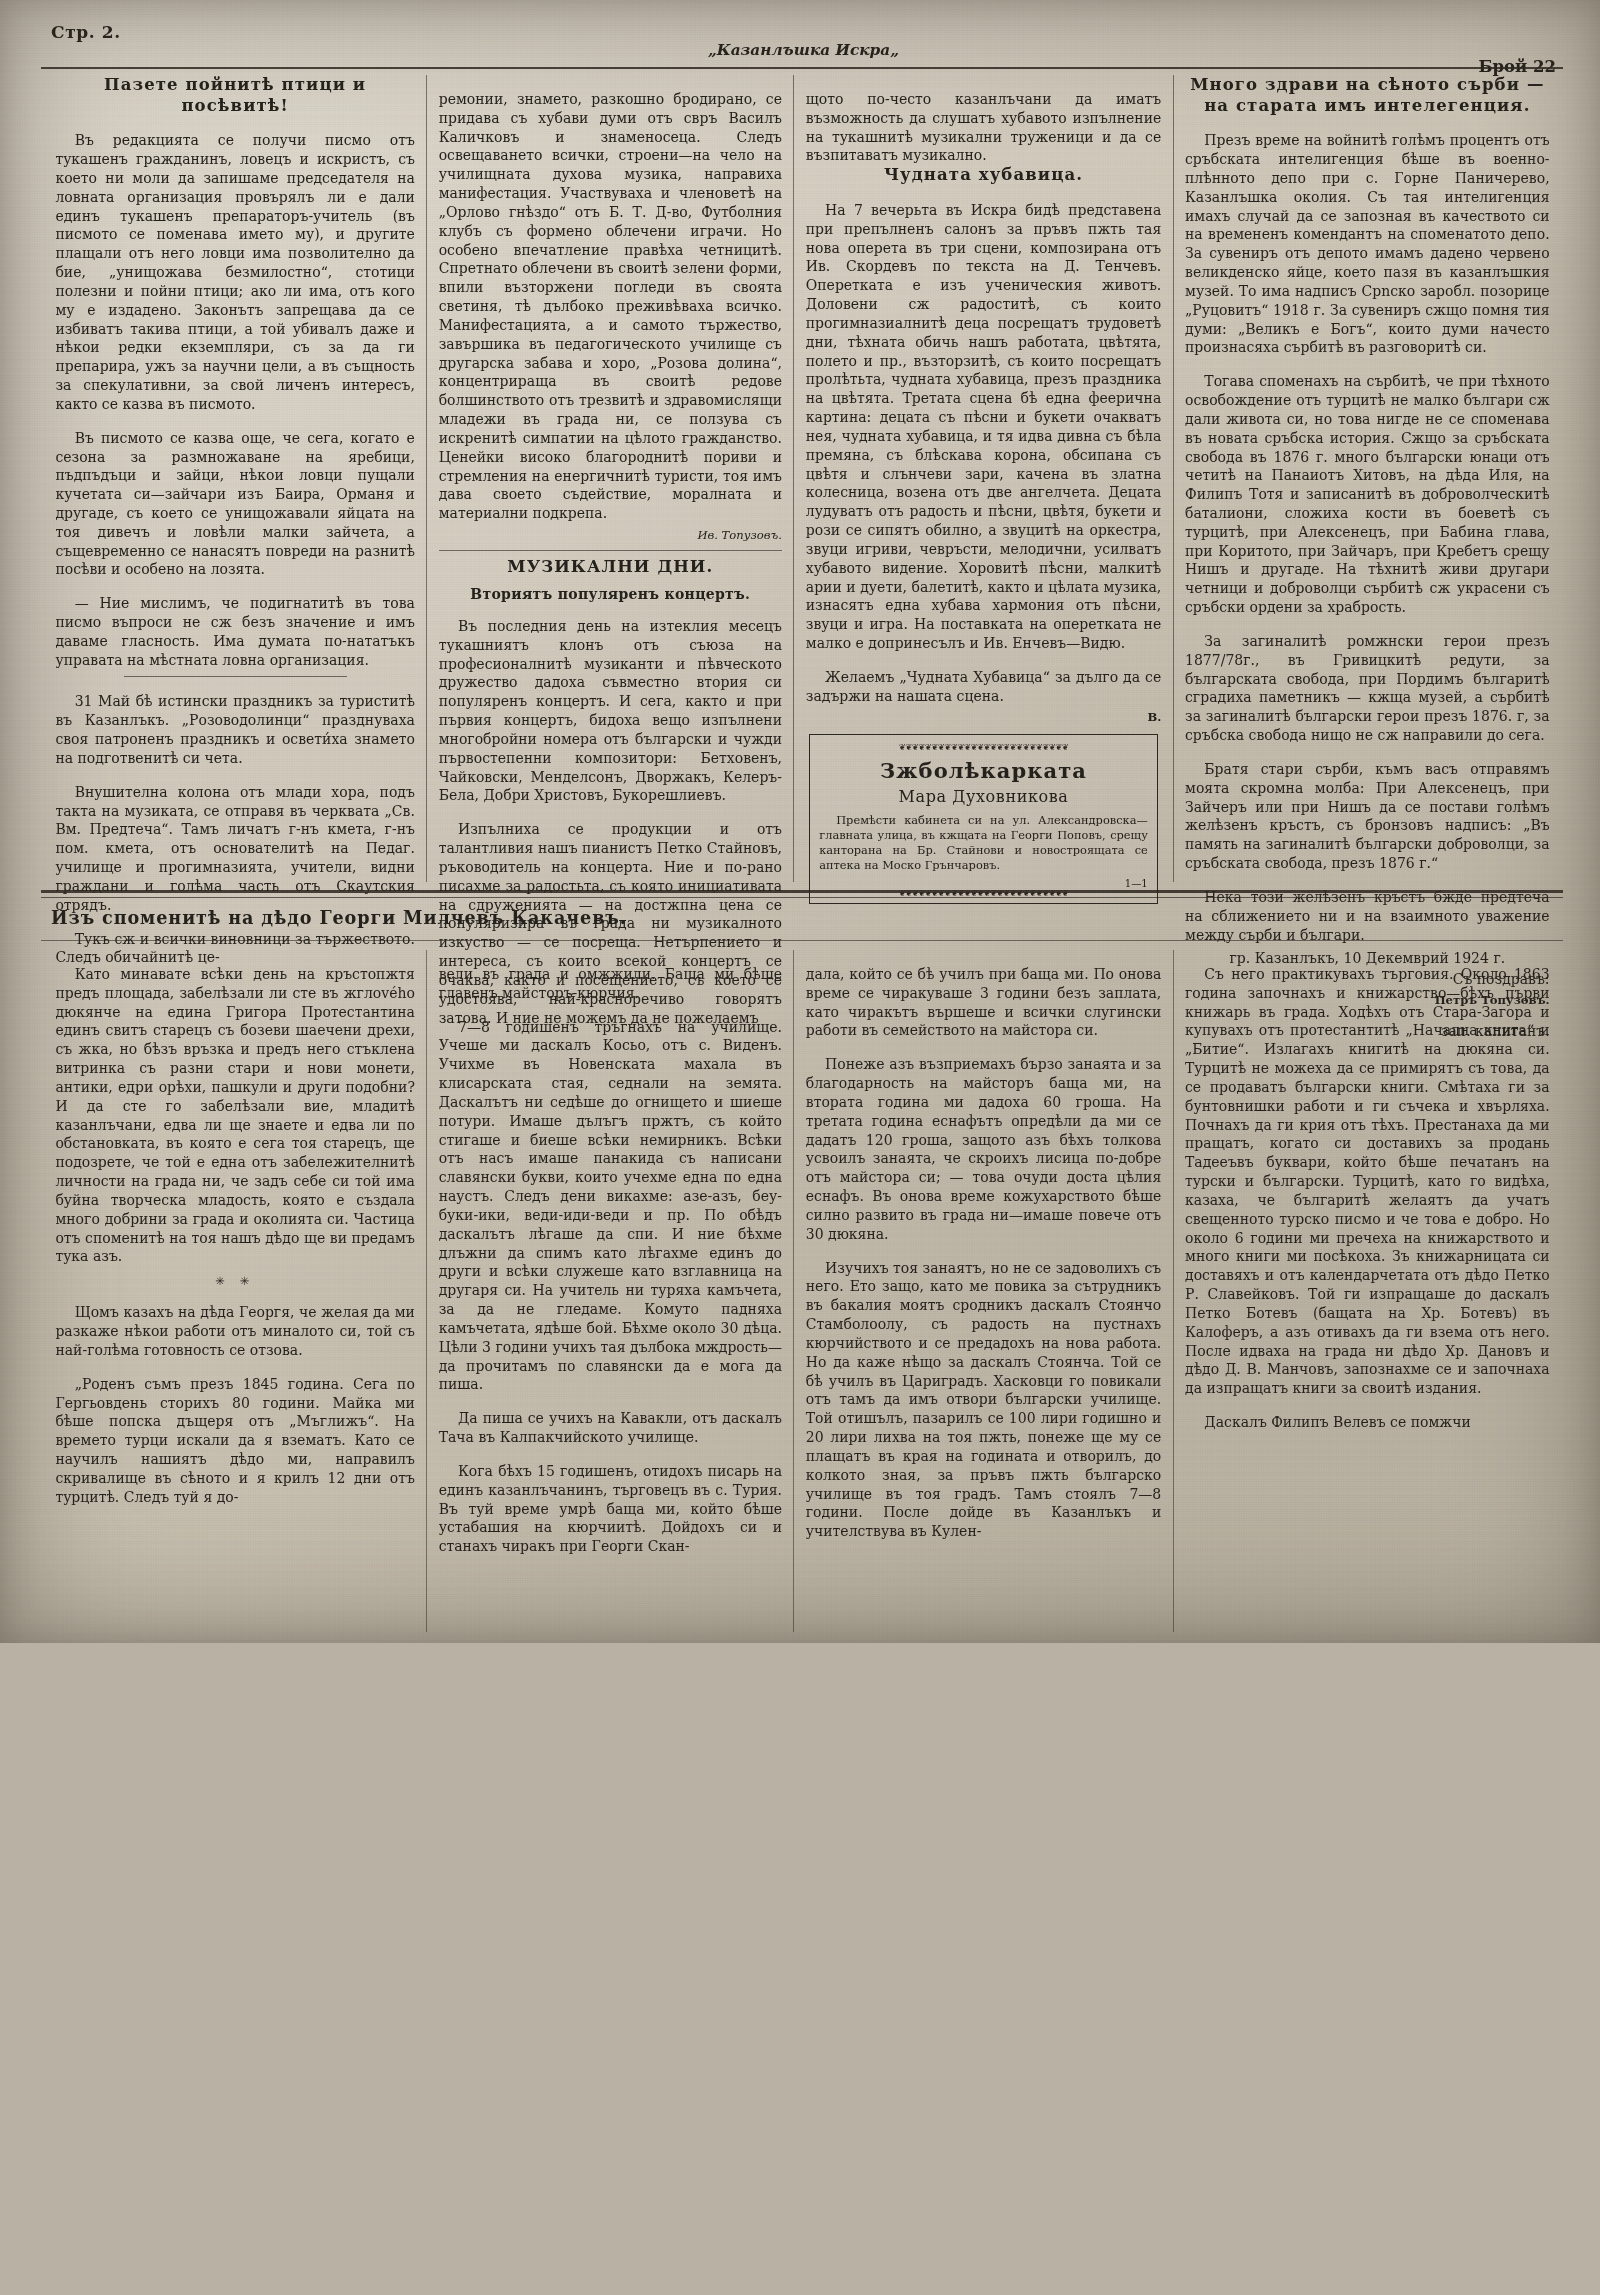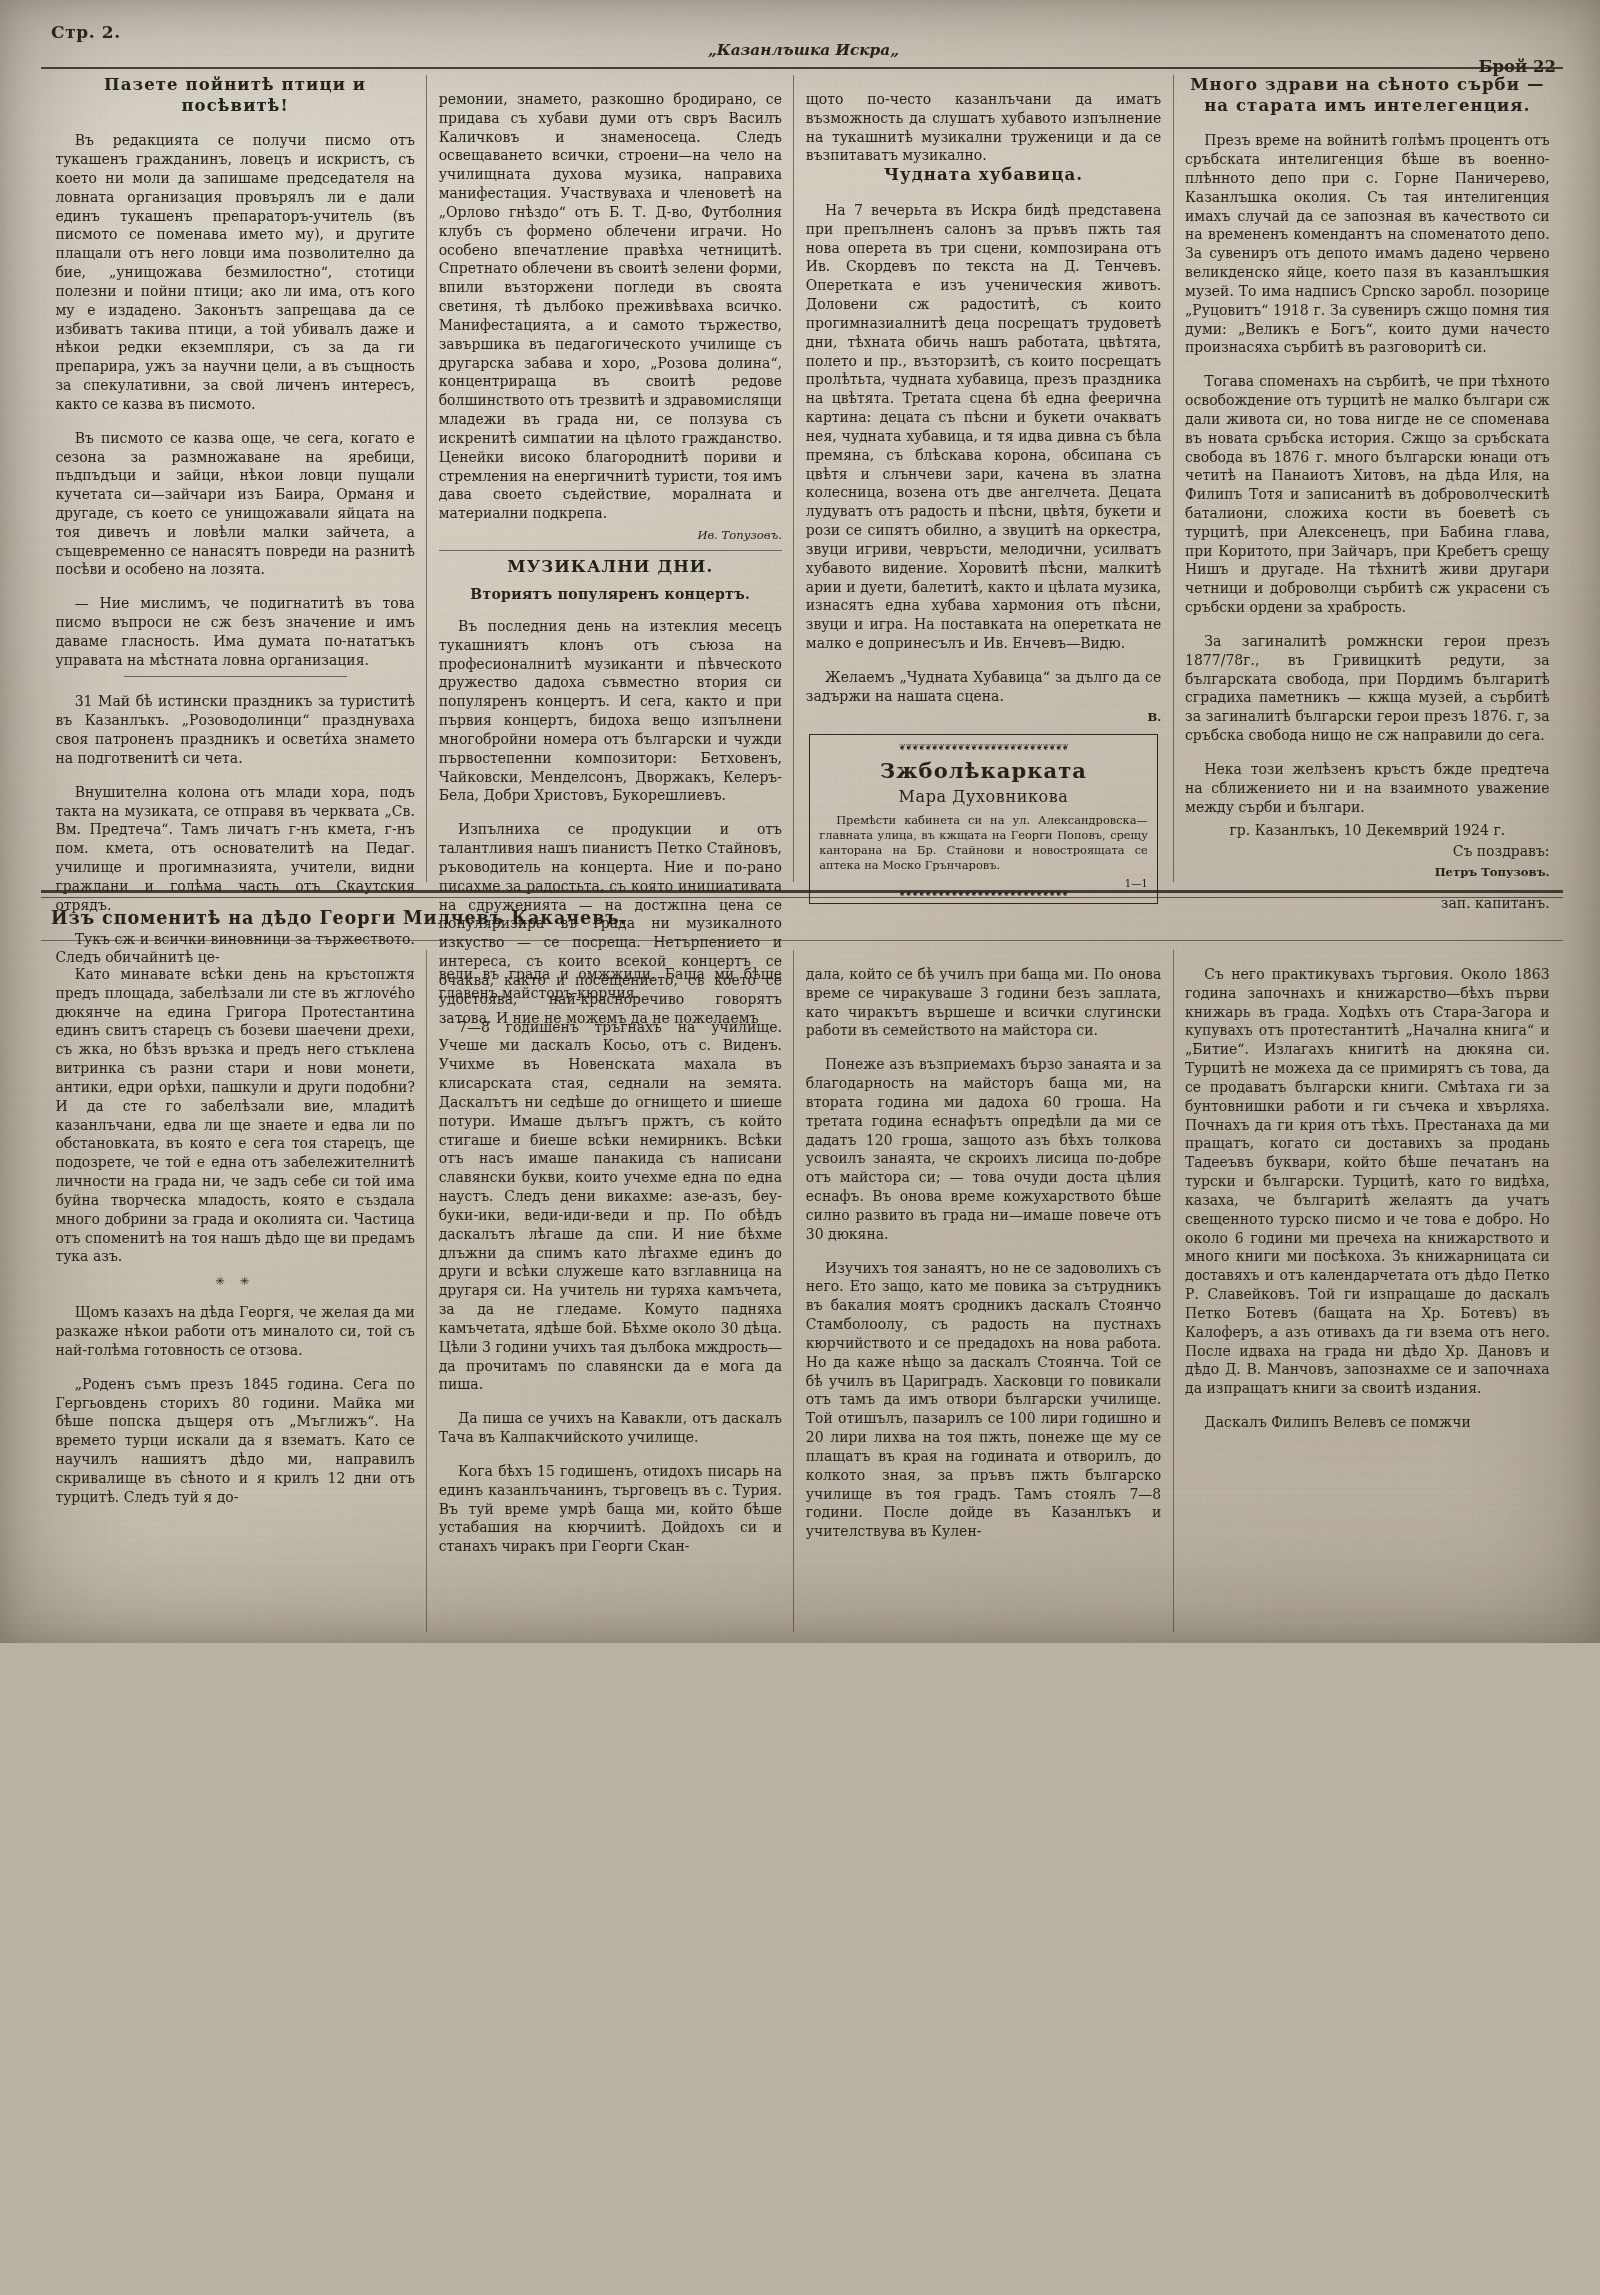--- a/index.html
+++ b/index.html
@@ -295,20 +295,21 @@
         <div class="ad-num">1—1</div>
         <div class="orn">❦❦❦❦❦❦❦❦❦❦❦❦❦❦❦❦❦❦❦❦❦❦❦❦❦❦</div>
       </div>
     </div>
 
     <div class="col c4">
       <h2 class="head">Много здрави на сѣното сърби — на старата имъ интелегенция.</h2>
       <p class="body">Презъ време на войнитѣ голѣмъ процентъ отъ сръбската интелигенция бѣше въ военно-плѣнното депо при с. Горне Паничерево, Казанлъшка околия. Съ тая интелигенция имахъ случай да се запозная въ качеството си на времененъ комендантъ на споменатото депо. За сувениръ отъ депото имамъ дадено червено великденско яйце, което пазя въ казанлъшкия музей. То има надписъ Срnско заробл. позорицe „Руцовитъ“ 1918 г. За сувениръ сжщо помня тия думи: „Великъ е Богъ“, които думи начесто произнасяха сърбитѣ въ разговоритѣ си.</p>
       <p class="body">Тогава споменахъ на сърбитѣ, че при тѣхното освобождение отъ турцитѣ не малко българи сж дали живота си, но това нигде не се споменава въ новата сръбска история. Сжщо за сръбската свобода въ 1876 г. много български юнаци отъ четитѣ на Панаиотъ Хитовъ, на дѣда Иля, на Филипъ Тотя и записанитѣ въ доброволческитѣ баталиони, сложиха кости въ боеветѣ съ турцитѣ, при Алексенецъ, при Бабина глава, при Коритото, при Зайчаръ, при Кребетъ срещу Нишъ и другаде. На тѣхнитѣ живи другари четници и доброволци сърбитѣ сж украсени съ сръбски ордени за храбрость.</p>
       <p class="body">За загиналитѣ ромжнски герои презъ 1877/78г., въ Гривицкитѣ редути, за българската свобода, при Пордимъ българитѣ сградиха паметникъ — кжща музей, а сърбитѣ за загиналитѣ български герои презъ 1876. г, за сръбска свобода нищо не сж направили до сега.</p>
+      <p class="body">Братя стари сърби, къмъ васъ отправямъ моята скромна молба: При Алексенецъ, при Зайчеръ или при Нишъ да се постави голѣмъ желѣзенъ кръстъ, съ бронзовъ надписъ: „Въ память на загиналитѣ български доброволци, за сръбската свобода, презъ 1876 г.“</p>
       <p class="body">Нека този желѣзенъ кръстъ бжде предтеча на сближението ни и на взаимното уважение между сърби и българи.</p>
       <p class="body noind" style="text-align:center;margin-top:4.5px">гр. Казанлъкъ, 10 Декемврий 1924 г.</p>
       <p class="body noind" style="text-align:right;margin-top:2.3px">Съ поздравъ:</p>
       <p class="sig">Петръ Топузовъ.</p>
       <p class="body noind" style="text-align:right">зап. капитанъ.</p>
     </div>
   </div>
 
   <div class="rule-mid"></div>
   <div class="rule-mid2"></div>

